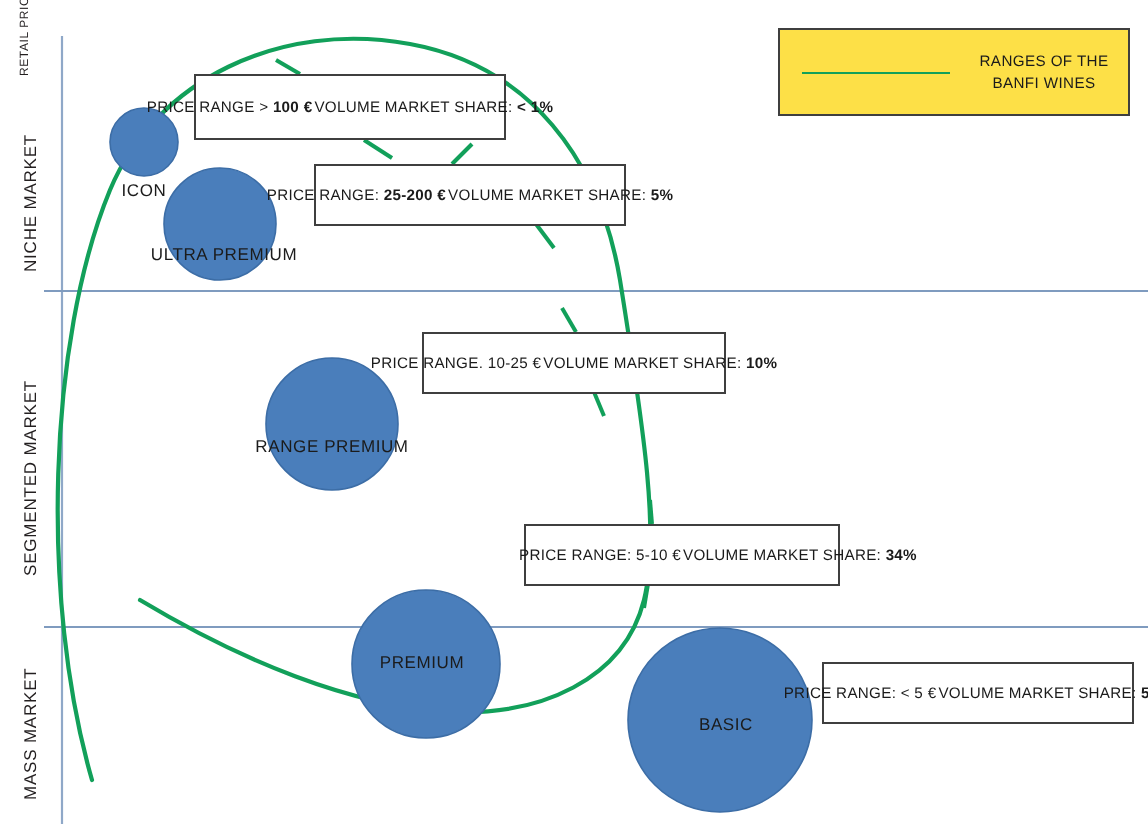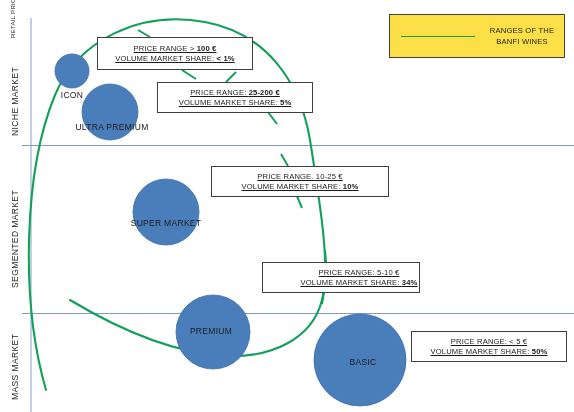--- a/index.html
+++ b/index.html
@@ -36,25 +36,24 @@
     text-align:right;
     transform:translate(-50%,-50%);
   }
 
   .callout{
     position:absolute;
     box-sizing:border-box;
     border:1px solid #3f3f3f;
     background:#ffffff;
     display:flex;
-    flex-direction:column;
+    flex-direction:row;
     align-items:center;
     justify-content:center;
     gap:1px;
-    text-decoration:underline;
   }
   .callout .ln{
     font-size:7.6px;
     letter-spacing:.15px;
     color:#1b1b1b;
     white-space:nowrap;
     line-height:1.25;
   }
   .callout .ln b{font-weight:bold;}
 
@@ -119,21 +118,21 @@
   <div class="axis-tier-label" style="left:10px;top:136px;">NICHE MARKET</div>
 
   <div class="axis-tier-label" style="left:10px;top:288px;">SEGMENTED MARKET</div>
 
   <div class="axis-tier-label" style="left:10px;top:400px;">MASS MARKET</div>
 
   <div class="bubble-label" style="left:72px;top:95px;">ICON</div>
 
   <div class="bubble-label" style="left:112px;top:127px;">ULTRA PREMIUM</div>
 
-  <div class="bubble-label" style="left:166px;top:223px;">SUPER MARKET</div>
+  <div class="bubble-label" style="left:166px;top:223px;">RANGE PREMIUM</div>
 
   <div class="bubble-label" style="left:211px;top:331px;">PREMIUM</div>
 
   <div class="bubble-label" style="left:359px;top:362px;padding-left:8px;">BASIC</div>
 
   <div class="callout" style="left:97px;top:37px;width:156px;height:33px;">
     <div class="ln">
       <span>PRICE RANGE &gt; </span><b>100 €</b>
     </div>
     <div class="ln">
@@ -143,21 +142,21 @@
 
   <div class="callout" style="left:157px;top:82px;width:156px;height:31px;">
     <div class="ln">
       <span>PRICE RANGE: </span><b>25-200 €</b>
     </div>
     <div class="ln">
       <span>VOLUME MARKET SHARE: </span><b>5%</b>
     </div>
   </div>
 
-  <div class="callout" style="left:211px;top:166px;width:178px;height:31px;">
+  <div class="callout" style="left:211px;top:166px;width:152px;height:31px;">
     <div class="ln">
       <span>PRICE RANGE. 10-25 €</span>
     </div>
     <div class="ln">
       <span>VOLUME MARKET SHARE: </span><b>10%</b>
     </div>
   </div>
 
   <div class="callout" style="left:262px;top:262px;width:158px;height:31px;padding-left:36px;">
     <div class="ln">

